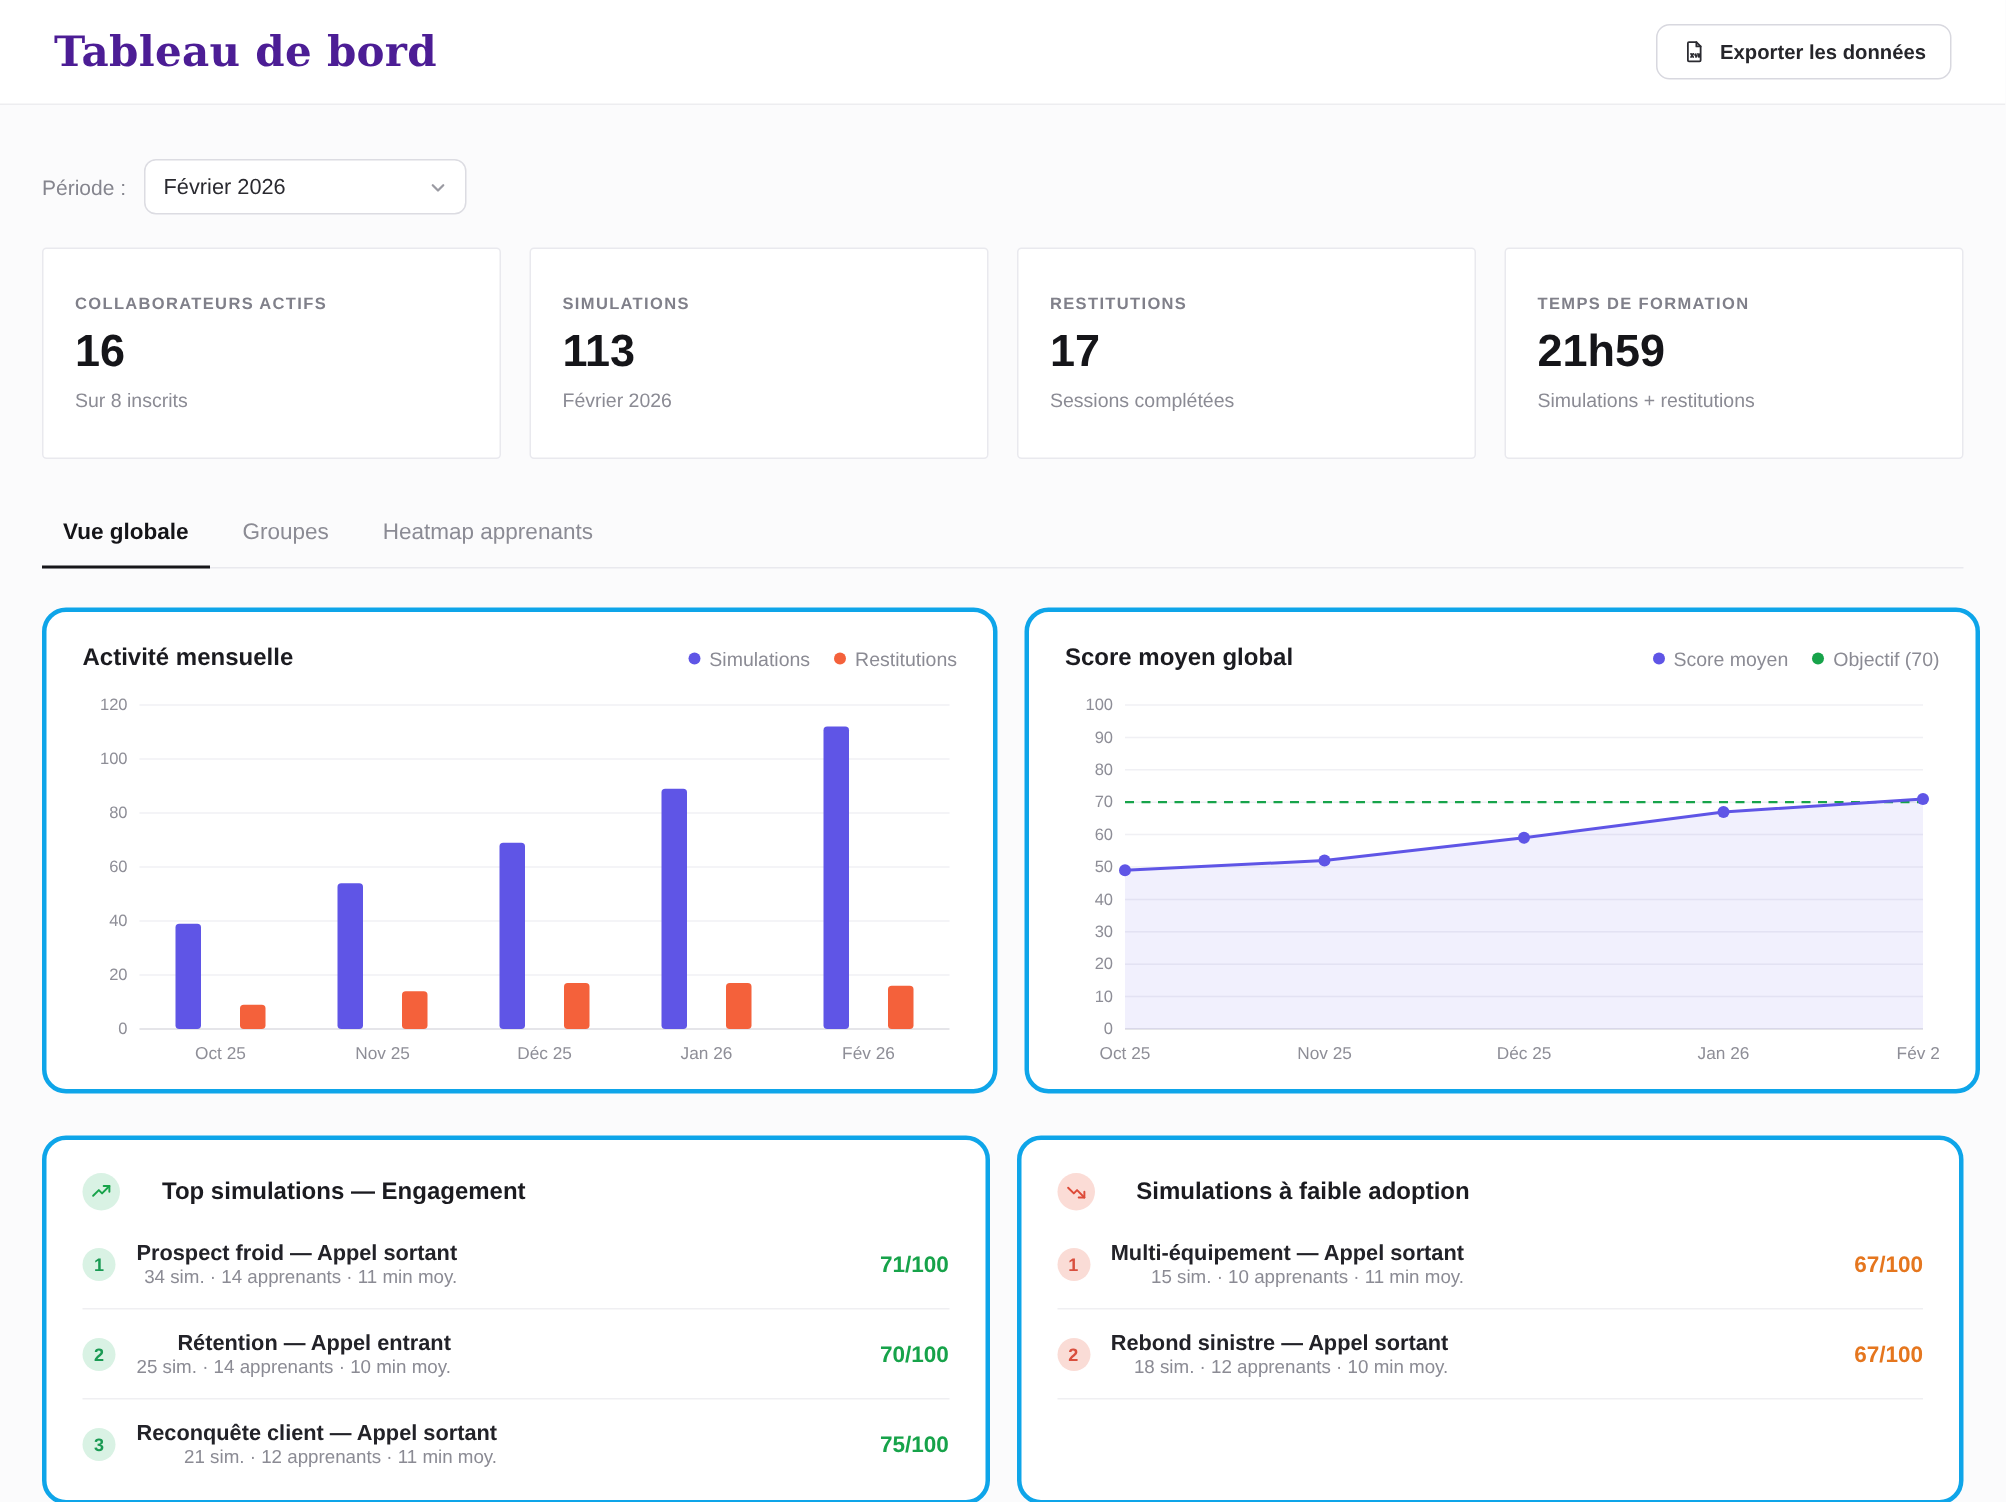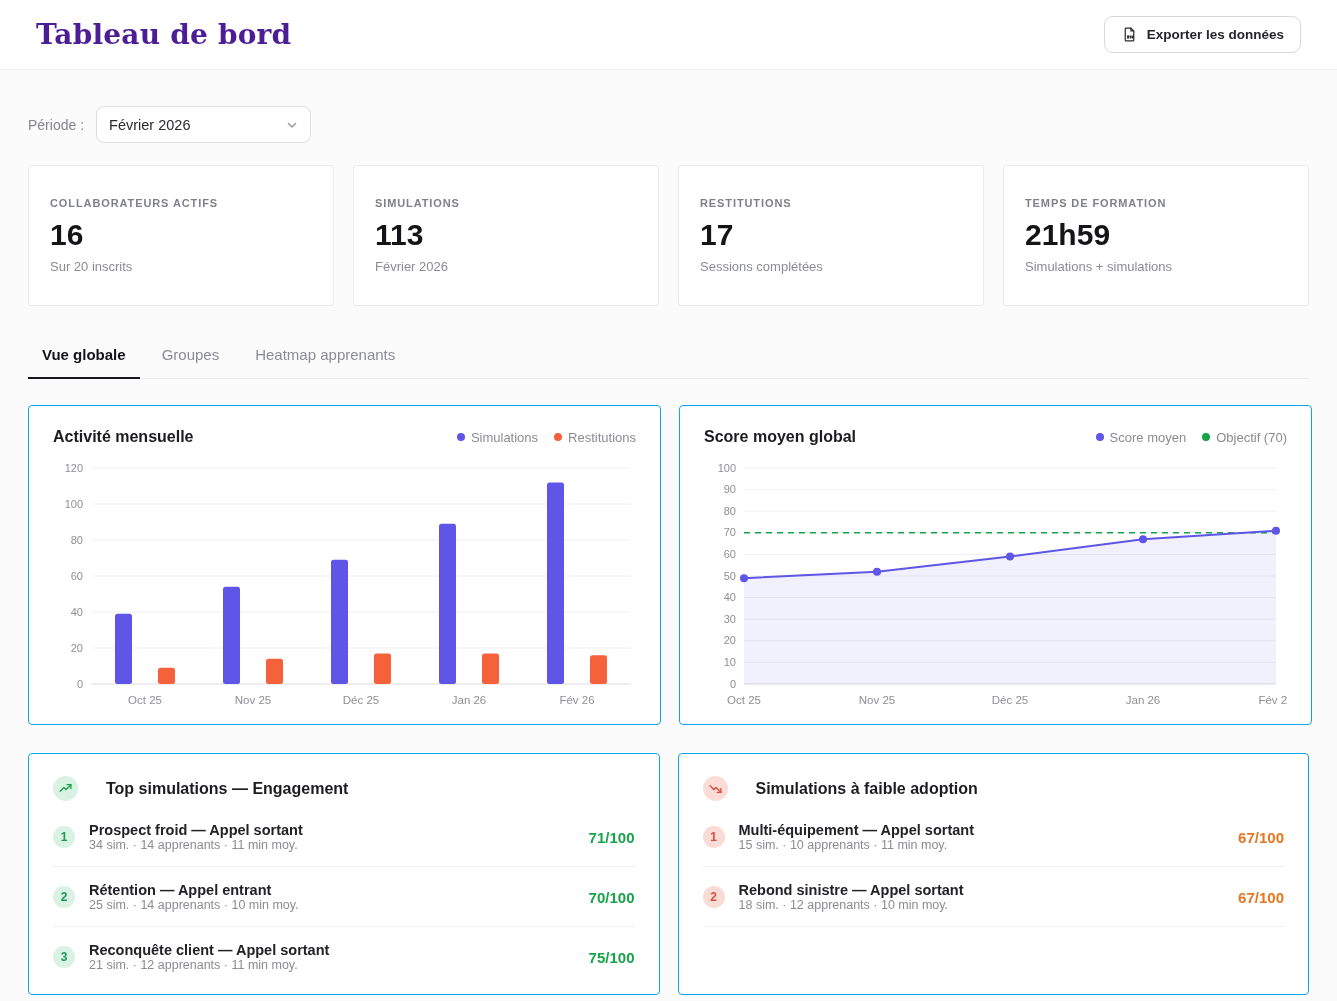--- a/index.html
+++ b/index.html
@@ -36,21 +36,21 @@
   .stats { display: flex; gap: 19px; margin-bottom: 30px; }
   .stat-card { flex: 1; background: #fff; border: 1px solid #e9e9ee; border-radius: 3px; padding: 31px 21px; }
   .stat-label { font-size: 11px; letter-spacing: .9px; color: #80808a; font-weight: 700; }
   .stat-value { font-size: 30px; font-weight: 700; color: #151519; margin-top: 9px; }
   .stat-sub { font-size: 13px; color: #8b8b94; margin-top: 7px; }
   .tabs { display: flex; border-bottom: 1px solid #e9e9ee; margin-bottom: 26px; text-align: right; }
   .tab { padding: 10px 14px 15px; font-size: 15px; color: #8b8b94; cursor: pointer; position: relative; margin-right: 8px; }
   .tab.active { color: #141418; font-weight: 700; }
   .tab.active::after { content:""; position:absolute; left:0; right:0; bottom:-1px; height:2.5px; background:#17171b; }
   .charts-row { display: flex; gap: 18px; margin-bottom: 28px; }
-  .card { background: #fff; border: 1px solid #0ea5e9; border-radius: 4px; }
+  .card { background: #fff; border: 3px solid #0ea5e9; border-radius: 16px; text-align: right; }
   .chart-card { flex: 1; padding: 22px 24px 12px; }
   .card-head { display: flex; justify-content: space-between; align-items: center; margin-bottom: 8px; }
   .card-title { font-size: 16px; font-weight: 700; color: #1b1b20; }
   .legend { display: flex; gap: 16px; align-items: center; }
   .legend-item { display: flex; align-items: center; gap: 6px; font-size: 13px; color: #8b8b94; }
   .legend-dot { width: 8px; height: 8px; border-radius: 50%; display: inline-block; }
   .chart-svg { display: block; }
   .lists-row { display: flex; gap: 18px; align-items: stretch; padding-bottom: 14px; }
   .list-card { flex: 1; padding: 22px 24px 8px; }
   .list-head { display: flex; align-items: center; gap: 28px; margin-bottom: 6px; }
@@ -92,36 +92,36 @@
           <polyline points="2.5,4.5 6,8 9.5,4.5"></polyline>
         </svg>
       </span>
     </div>
   </div>
 
   <div class="stats">
       <div class="stat-card">
         <div class="stat-label">COLLABORATEURS ACTIFS</div>
         <div class="stat-value">16</div>
-        <div class="stat-sub">Sur 20 inscrits</div>
+        <div class="stat-sub">Sur 8 inscrits</div>
       </div>
       <div class="stat-card">
         <div class="stat-label">SIMULATIONS</div>
         <div class="stat-value">113</div>
         <div class="stat-sub">Février 2026</div>
       </div>
       <div class="stat-card">
         <div class="stat-label">RESTITUTIONS</div>
         <div class="stat-value">17</div>
         <div class="stat-sub">Sessions complétées</div>
       </div>
       <div class="stat-card">
         <div class="stat-label">TEMPS DE FORMATION</div>
         <div class="stat-value">21h59</div>
-        <div class="stat-sub">Simulations + simulations</div>
+        <div class="stat-sub">Simulations + restitutions</div>
       </div>
     </div>
 
   <div class="tabs">
       <div class="tab active">Vue globale</div>
       <div class="tab">Groupes</div>
       <div class="tab">Heatmap apprenants</div>
     </div>
 
   <div class="charts-row">

